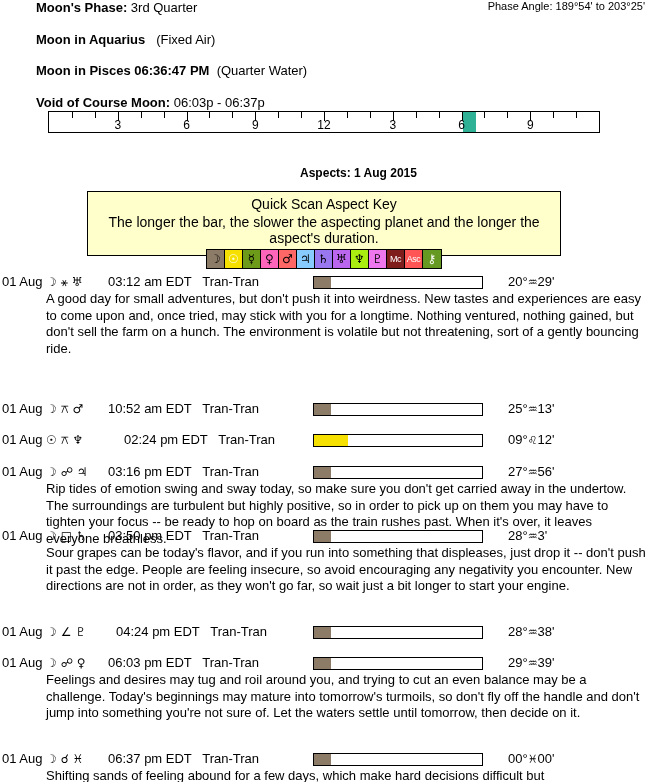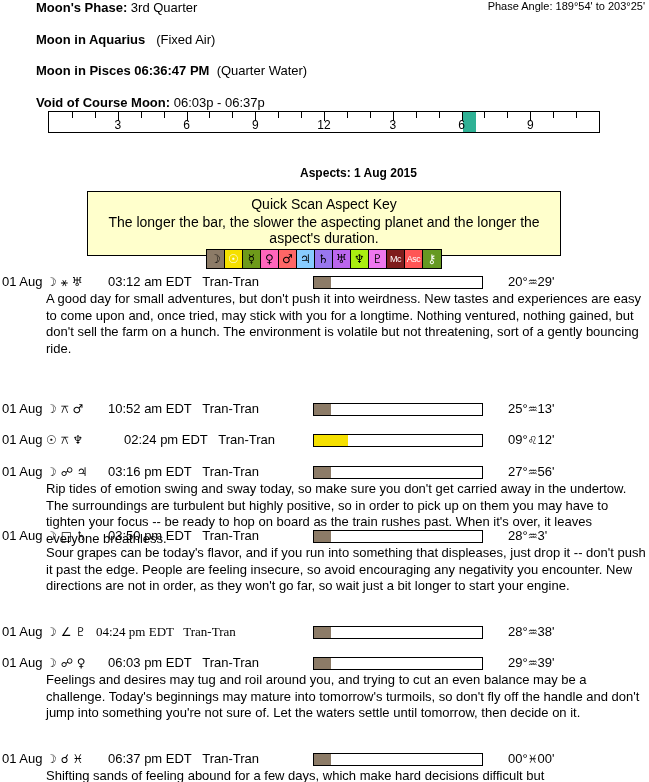--- a/index.html
+++ b/index.html
@@ -157,21 +157,21 @@
       <span class="r-date"><span>01 Aug </span><span class="r-sym">☽ □ ♄</span></span>
       <span class="r-time" style="white-space: pre; left: 108px; text-align: center;">03:50 pm EDT   Tran-Tran</span>
       <div class="r-bar">
         <div class="r-fill" style="width: 10%; background: rgb(140, 123, 103);"></div>
       </div>
       <span class="r-pos"><span>28°</span><span class="g">♒</span><span>3'</span></span>
       <div class="r-text">Sour grapes can be today's flavor, and if you run into something that displeases, just drop it -- don't push it past the edge. People are feeling insecure, so avoid encouraging any negativity you encounter. New directions are not in order, as they won't go far, so wait just a bit longer to start your engine.</div>
     </div>
     <div class="row" style="top: 624px;">
       <span class="r-date"><span>01 Aug </span><span class="r-sym">☽ ∠ ♇</span></span>
-      <span class="r-time" style="white-space: pre; left: 96px; font-family: Liberation Serif, serif;">04:24 pm EDT   Tran-Tran</span>
+      <span class="r-time" style="white-space: pre; left: 116px;">04:24 pm EDT   Tran-Tran</span>
       <div class="r-bar">
         <div class="r-fill" style="width: 10%; background: rgb(140, 123, 103);"></div>
       </div>
       <span class="r-pos"><span>28°</span><span class="g">♒</span><span>38'</span></span>
     </div>
     <div class="row" style="top: 655px;">
       <span class="r-date"><span>01 Aug </span><span class="r-sym">☽ ☍ ♀</span></span>
       <span class="r-time" style="white-space: pre; left: 108px;">06:03 pm EDT   Tran-Tran</span>
       <div class="r-bar">
         <div class="r-fill" style="width: 10%; background: rgb(140, 123, 103);"></div>

